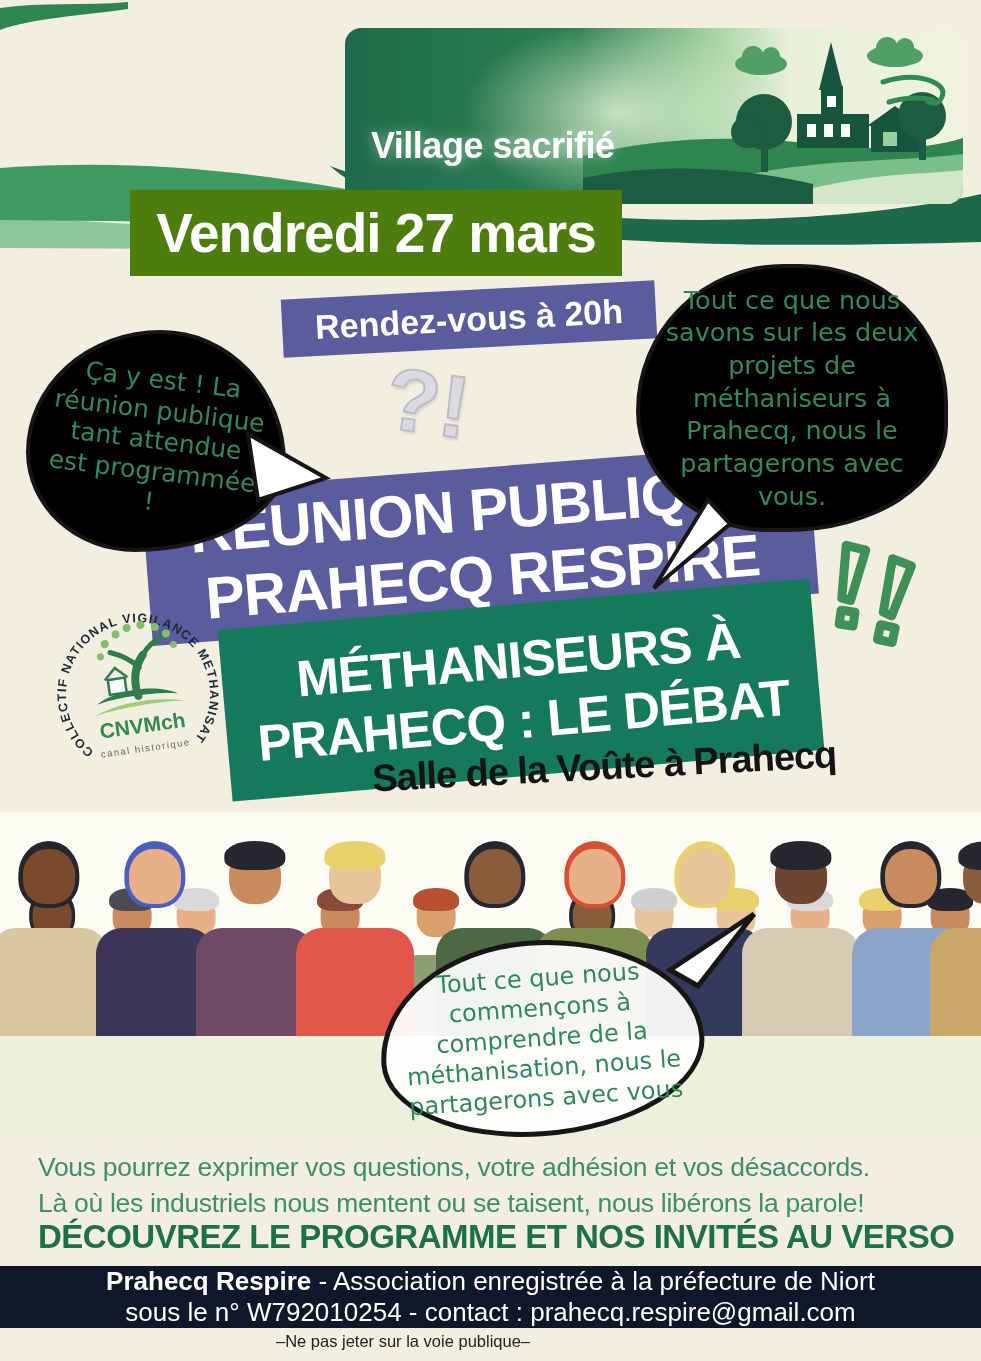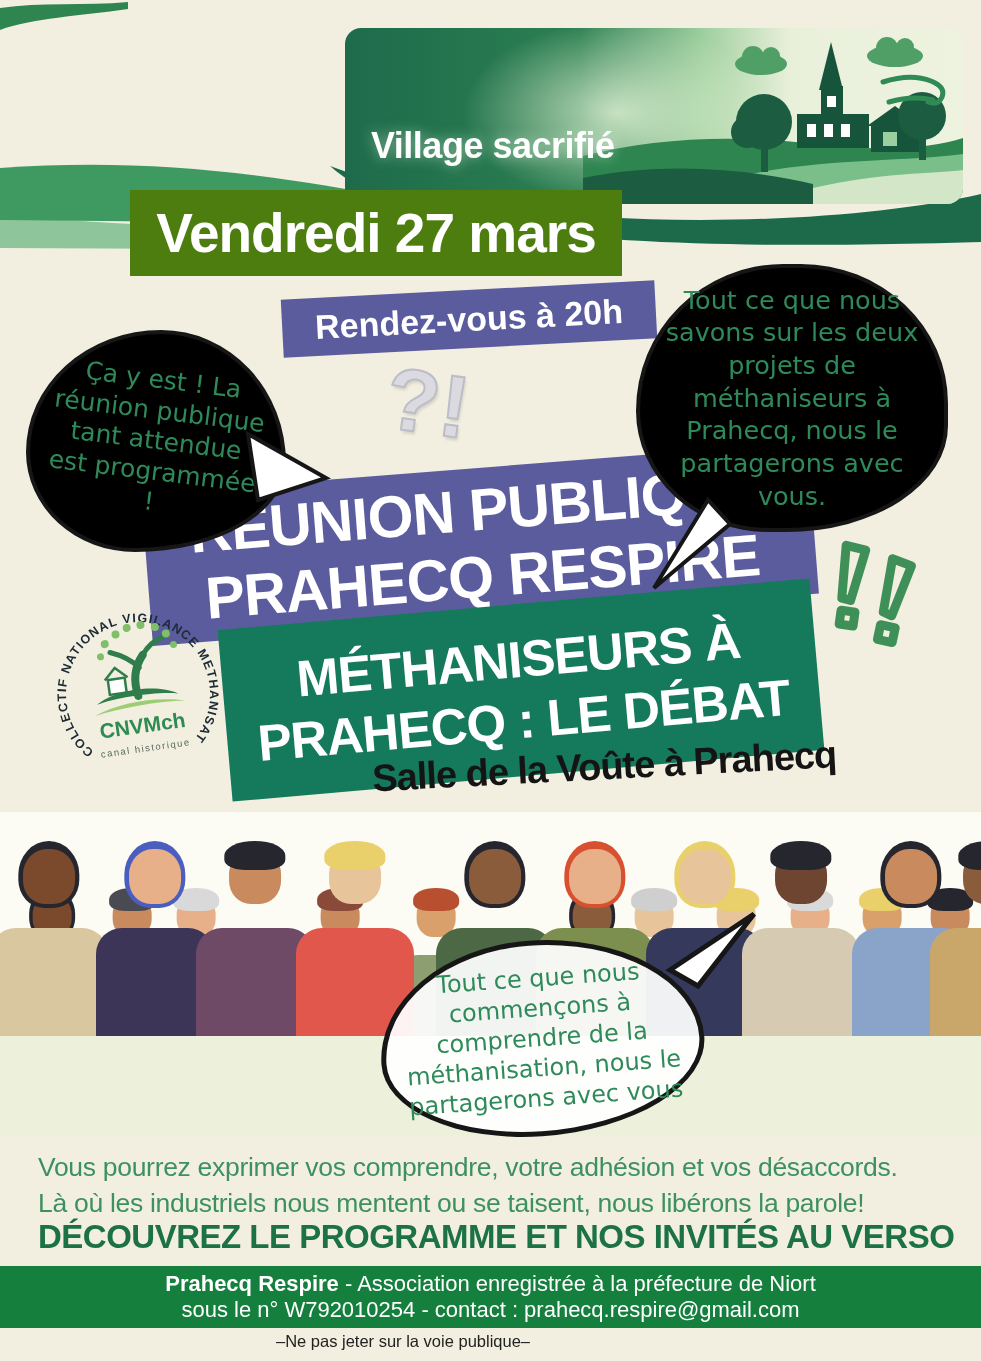--- a/index.html
+++ b/index.html
@@ -93,21 +93,21 @@
   .person.long .hair{height:32%;border-radius:50% 50% 42% 42%;z-index:1;}
 
   
   .body-text{position:absolute;left:38px;top:1150px;width:922px;z-index:3;
     color:#3d9061;font-size:26.5px;line-height:1.35;letter-spacing:-.3px;font-stretch:condensed;}
   .cta-text{position:absolute;left:38px;top:1218px;width:922px;z-index:3;
     color:#1d7245;font-size:33px;font-weight:bold;letter-spacing:-.5px;font-stretch:condensed;}
 
   
   .footer-bar{position:absolute;left:0;top:1266px;width:981px;height:62px;
-    background:#15803d;color:#fff;text-align:center;font-size:22px;line-height:1.2;
+    background:#0f172a;color:#fff;text-align:center;font-size:26px;line-height:1.2;
     display:flex;flex-direction:column;justify-content:center;z-index:4;}
   .footer-bar b{font-weight:bold;}
   .footer-note{position:absolute;left:0;top:1332px;width:806px;text-align:center;
     color:#222;font-size:16.5px;z-index:3;}
 </style>
 </head>
 <body>
 
 <div class="poster">
 
@@ -356,21 +356,21 @@
     </div>
 
   <div class="bubble bubble-crowd">
     <div class="bubble-text">Tout ce que nous commençons à comprendre de la méthanisation, nous le partagerons avec vous</div>
   </div>
   <svg class="bubble-tail" style="left:662px;top:906px;" width="100" height="90" viewBox="0 0 100 90">
     <polygon points="8,64 92,8 36,80" fill="#ffffff" stroke="#161616" stroke-width="5"></polygon>
   </svg>
 
   <div class="body-text">
-    <div>Vous pourrez exprimer vos comprendre, votre adhésion et vos désaccords.</div>
+    <div>Vous pourrez exprimer vos questions, votre adhésion et vos désaccords.</div>
     <div>Là où les industriels nous mentent ou se taisent, nous libérons la parole!</div>
   </div>
   <div class="cta-text">DÉCOUVREZ LE PROGRAMME ET NOS INVITÉS AU VERSO</div>
 
   <div class="footer-bar">
     <div>
       <b>Prahecq Respire</b><span> - Association enregistrée à la préfecture de Niort</span>
     </div>
     <div>sous le n° W792010254 - contact : prahecq.respire@gmail.com</div>
   </div>

